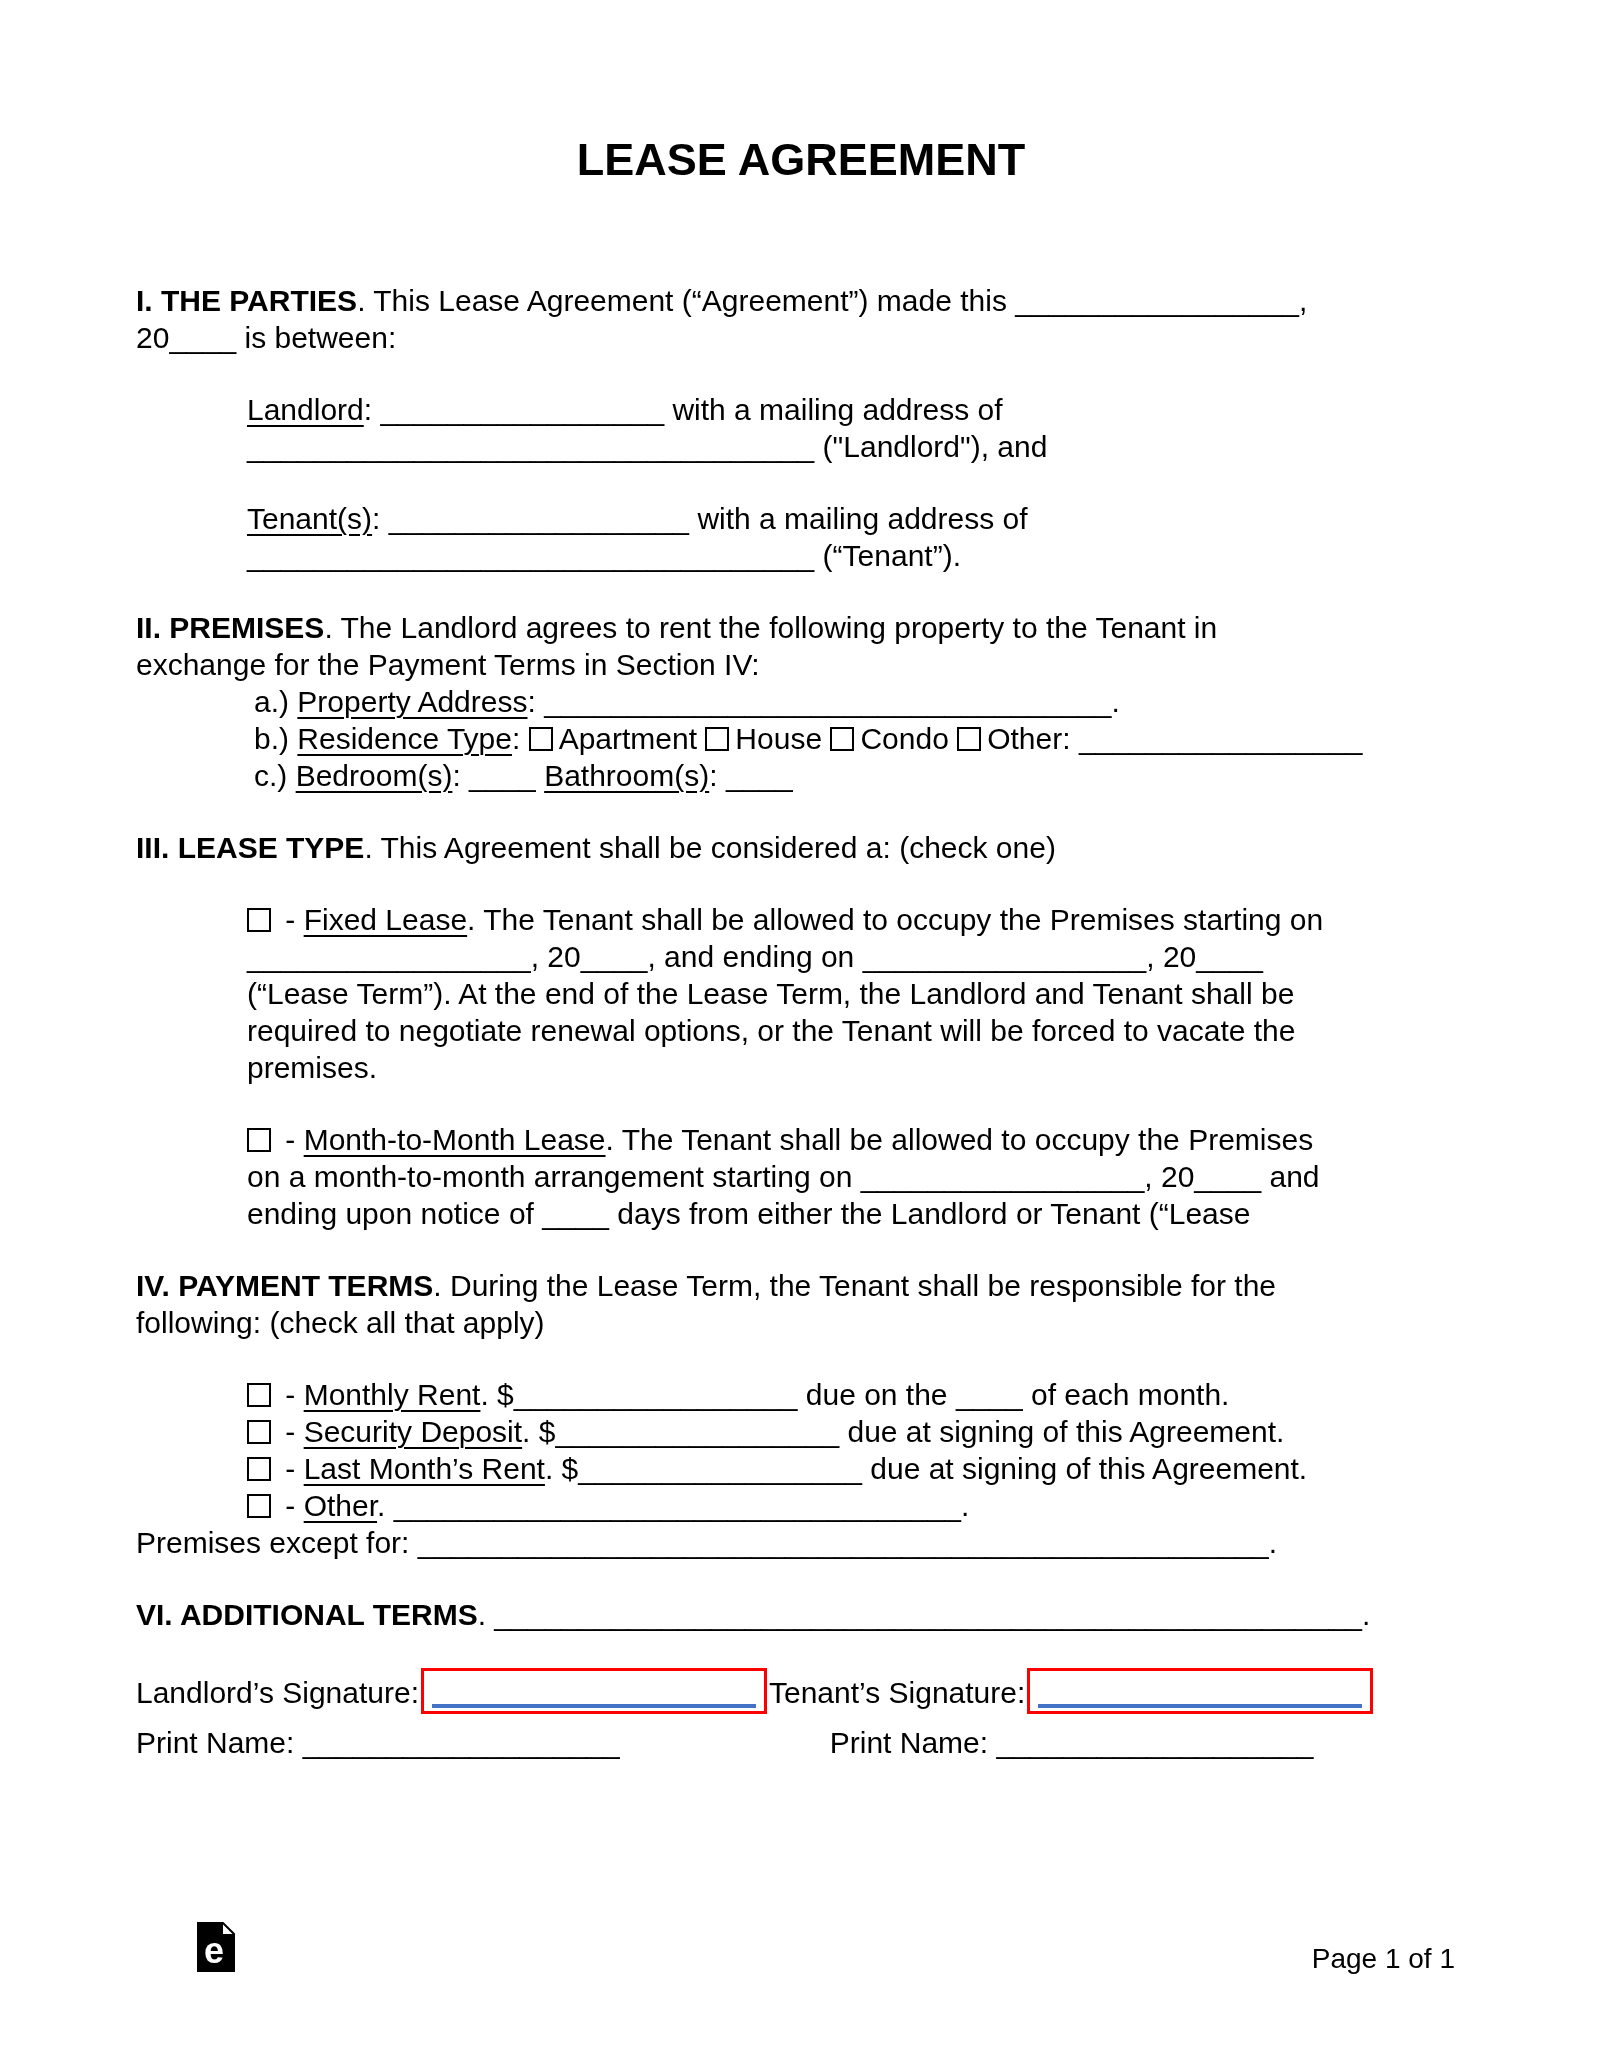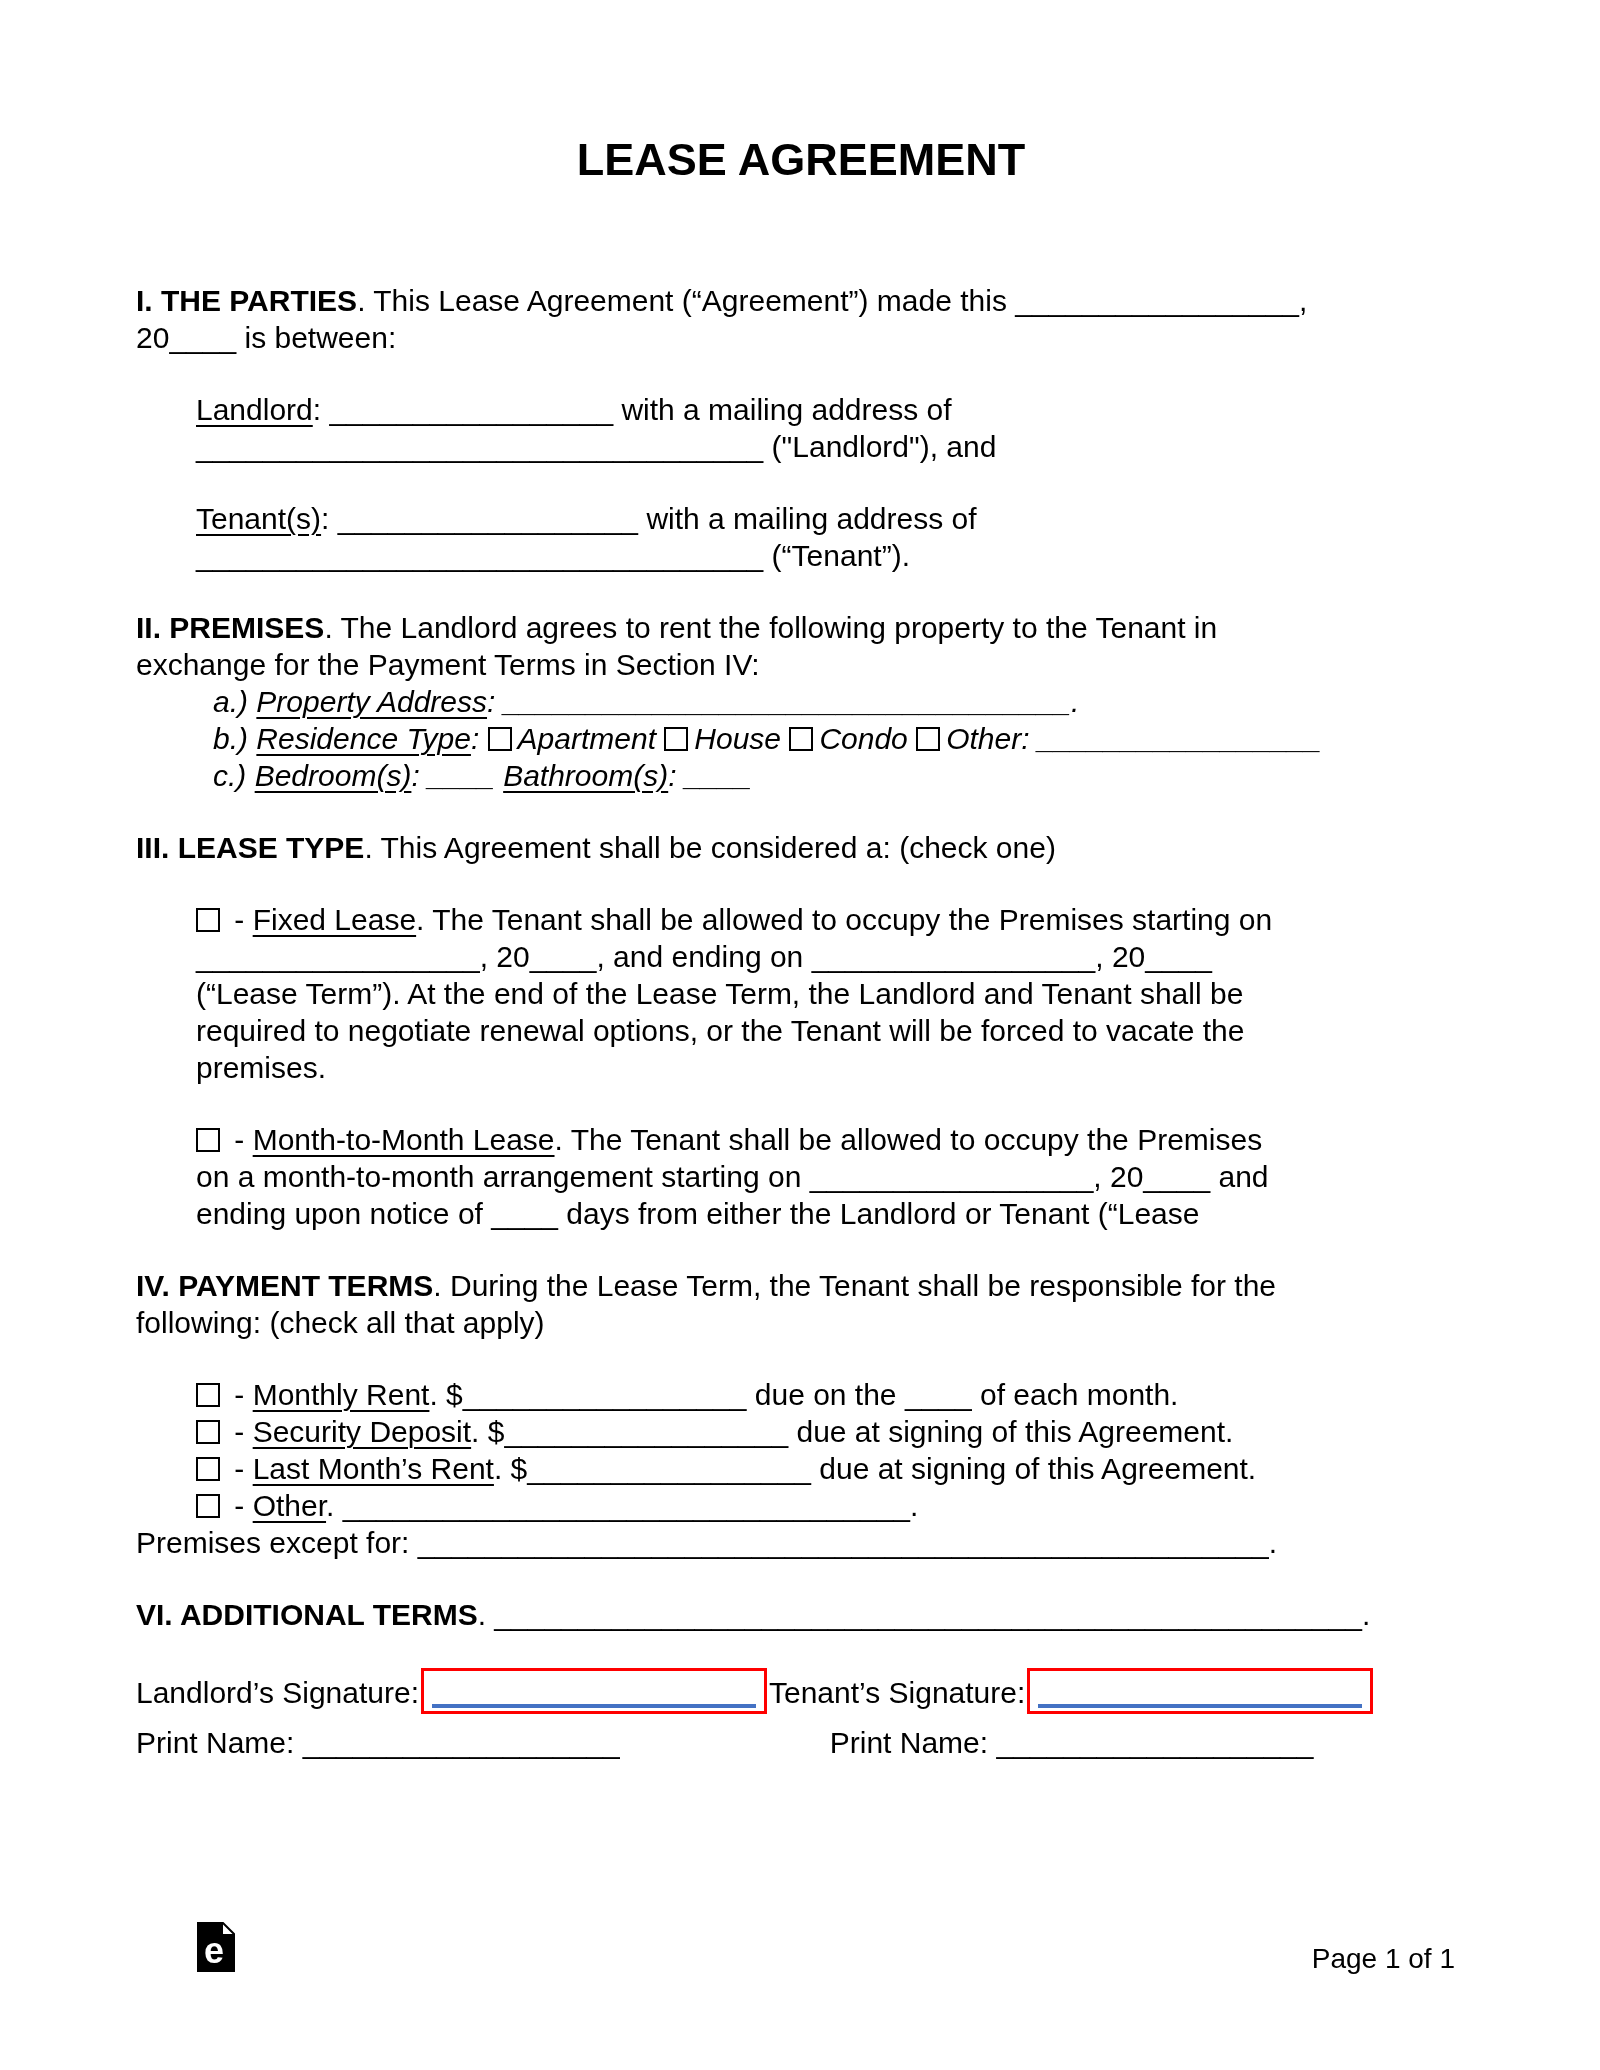--- a/index.html
+++ b/index.html
@@ -19,22 +19,22 @@
     margin: 0;
     padding-top: 132px;
     text-align: center;
     font-size: 45px;
     line-height: 56px;
     font-weight: bold;
   }
   #doc-blocks { margin-top: 94px; }
   .line { white-space: pre; margin: 0; }
   .line.sp { margin-top: 35px; }
-  .line.ind1 { margin-left: 60px; }
-  .line.ind2 { margin-left: 77px; font-style: italic; }
+  .line.ind1 { margin-left: 111px; }
+  .line.ind2 { margin-left: 118px; }
   .b { font-weight: bold; }
   .u { text-decoration: underline; text-decoration-thickness: 2px; text-underline-offset: 5px; }
   .cb {
     display: inline-block;
     width: 20px; height: 20px;
     border: 2px solid #000;
     vertical-align: -2px;
     margin-right: 6px;
   }
   .sigbox {

